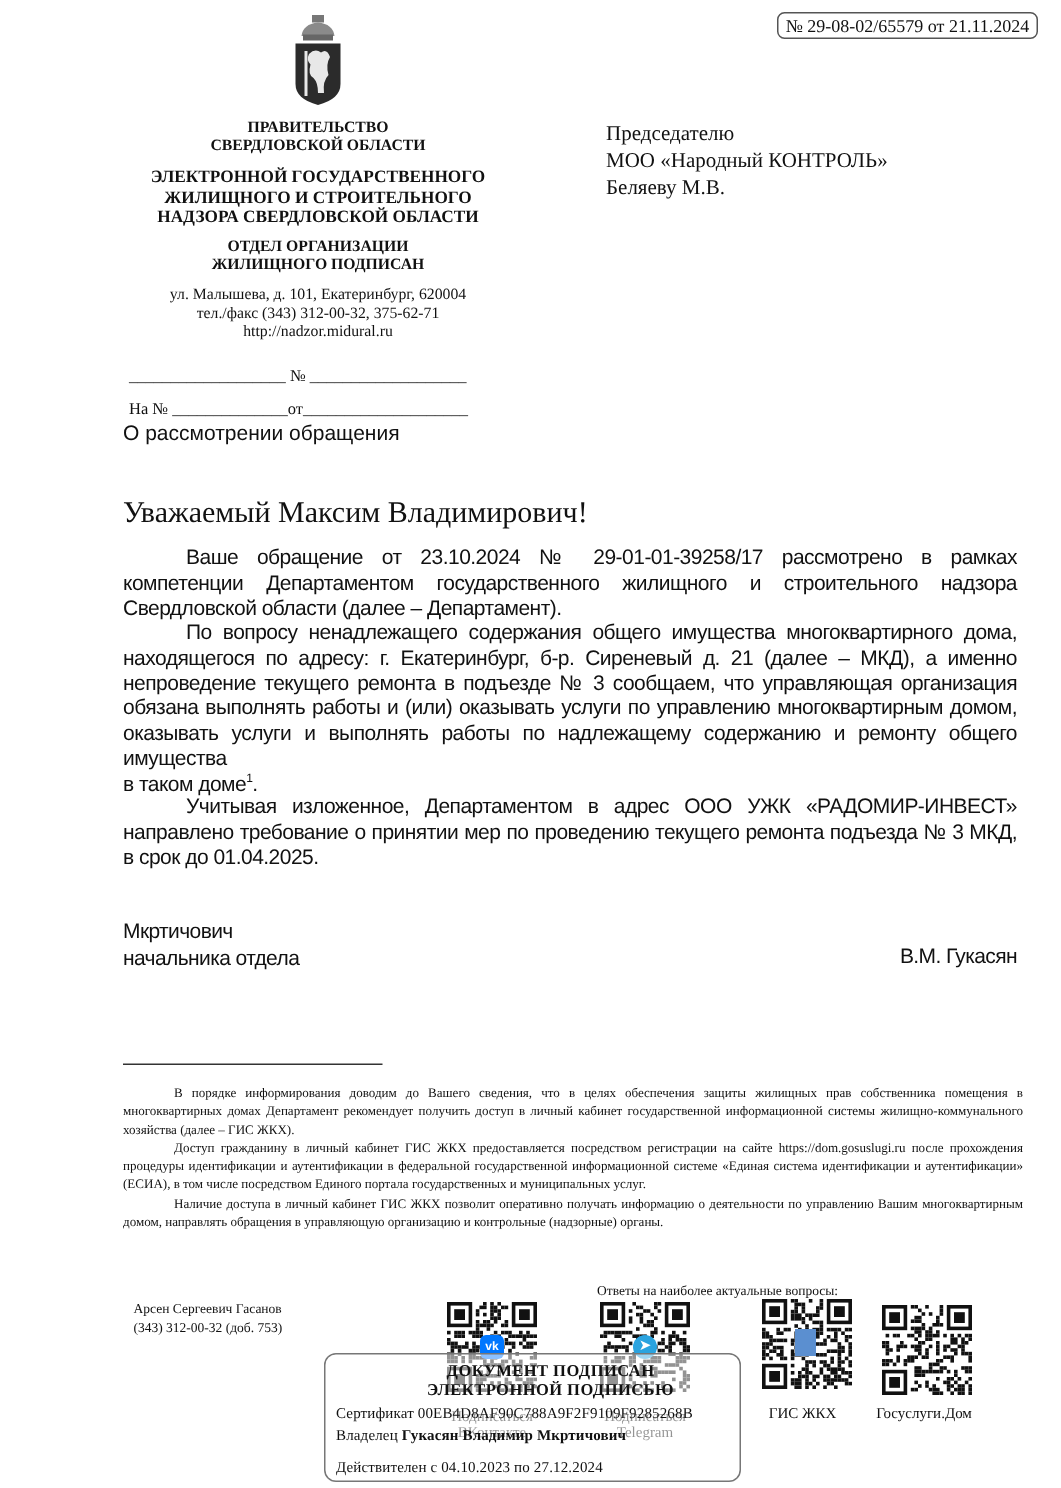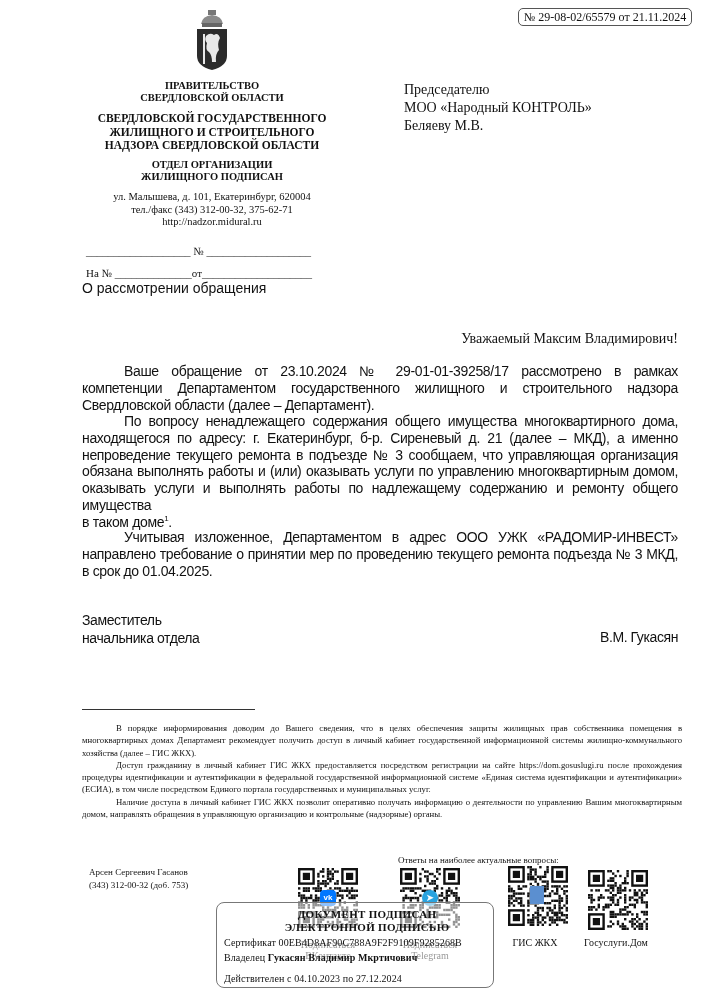--- a/index.html
+++ b/index.html
@@ -22,21 +22,21 @@
   .hdr-div { top: 159px; font-size: 10.5px; font-weight: bold; line-height: 12px; }
   .hdr-addr { top: 191px; font-size: 10.5px; line-height: 12.5px; }
   .hdr-line { white-space: nowrap; }
 
   .reg-fields { left: 86px; top: 240px; width: 260px; font-size: 11px; line-height: 22px; white-space: nowrap; }
   .subject { left: 82px; top: 280px; font-size: 14px; font-family: "Liberation Sans", sans-serif; }
 
   
   .addressee { left: 404px; top: 81px; font-size: 14px; line-height: 18px; }
 
-  .greeting { left: 82px; top: 331px; width: 596px; text-align: right; font-size: 14px; }
+  .greeting { left: 82px; top: 331px; width: 596px; text-align: left; font-size: 20px; }
 
   .body { left: 82px; width: 596px; font-size: 14px; line-height: 16.8px; text-align: justify;
           font-family: "Liberation Sans Narrow", "Liberation Sans", sans-serif; letter-spacing: -0.35px; }
   .body p { margin: 0; text-indent: 42px; }
   .body p.noindent { text-indent: 0; }
   .p1 { top: 363px; }
   .p2 { top: 413px; }
   .p3 { top: 529px; }
   sup { font-size: 8px; line-height: 0; }
 
@@ -79,21 +79,21 @@
     <path d="M12 26 Q16 22 20 25 Q24 22 26 28 Q23 33 25 40 Q21 44 22 52 H18 Q18 45 15 42 Q11 40 13 33 Q10 30 12 26 Z" fill="#e8e8e8"></path>
     <rect x="9" y="24" width="2" height="30" fill="#e8e8e8"></rect>
   </svg>
 </div>
 
 <div class="abs hdr hdr-gov">
   <div class="hdr-line">ПРАВИТЕЛЬСТВО</div>
   <div class="hdr-line">СВЕРДЛОВСКОЙ ОБЛАСТИ</div>
 </div>
 <div class="abs hdr hdr-dept">
-  <div class="hdr-line">СВЕРДЛОВСКОЙ ГОСУДАРСТВЕННОГО</div>
+  <div class="hdr-line">ЭЛЕКТРОННОЙ ГОСУДАРСТВЕННОГО</div>
   <div class="hdr-line">ЖИЛИЩНОГО И СТРОИТЕЛЬНОГО</div>
   <div class="hdr-line">НАДЗОРА СВЕРДЛОВСКОЙ ОБЛАСТИ</div>
 </div>
 <div class="abs hdr hdr-div">
   <div class="hdr-line">ОТДЕЛ ОРГАНИЗАЦИИ</div>
   <div class="hdr-line">ЖИЛИЩНОГО ПОДПИСАН</div>
 </div>
 <div class="abs hdr hdr-addr">
   <div class="hdr-line">ул. Малышева, д. 101, Екатеринбург, 620004</div>
   <div class="hdr-line">тел./факс (343) 312-00-32, 375-62-71</div>
@@ -119,21 +119,21 @@
 </div>
 <div class="abs body p2">
   <p>По вопросу ненадлежащего содержания общего имущества многоквартирного дома, находящегося по адресу: г. Екатеринбург, б-р. Сиреневый д. 21 (далее – МКД), а именно непроведение текущего ремонта в подъезде № 3 сообщаем, что управляющая организация обязана выполнять работы и (или) оказывать услуги по управлению многоквартирным домом, оказывать услуги и выполнять работы по надлежащему содержанию и ремонту общего имущества</p>
   <p class="noindent"><span>в таком доме</span><sup>1</sup>.</p>
 </div>
 <div class="abs body p3">
   <p>Учитывая изложенное, Департаментом в адрес ООО УЖК «РАДОМИР-ИНВЕСТ» направлено требование о принятии мер по проведению текущего ремонта подъезда № 3 МКД, в срок до 01.04.2025.</p>
 </div>
 
 <div class="abs sign-left">
-  <div>Заместитель</div>
+  <div>Мкртичович</div>
   <div>начальника отдела</div>
 </div>
 <div class="abs sign-right">В.М. Гукасян</div>
 
 <div class="abs fn-rule"></div>
 <div class="abs footnotes">
   <p>В порядке информирования доводим до Вашего сведения, что в целях обеспечения защиты жилищных прав собственника помещения в многоквартирных домах Департамент рекомендует получить доступ в личный кабинет государственной информационной системы жилищно-коммунального хозяйства (далее – ГИС ЖКХ).</p>
   <p>Доступ гражданину в личный кабинет ГИС ЖКХ предоставляется посредством регистрации на сайте https://dom.gosuslugi.ru после прохождения процедуры идентификации и аутентификации в федеральной государственной информационной системе «Единая система идентификации и аутентификации» (ЕСИА), в том числе посредством Единого портала государственных и муниципальных услуг.</p>
   <p>Наличие доступа в личный кабинет ГИС ЖКХ позволит оперативно получать информацию о деятельности по управлению Вашим многоквартирным домом, направлять обращения в управляющую организацию и контрольные (надзорные) органы.</p>
 </div>

